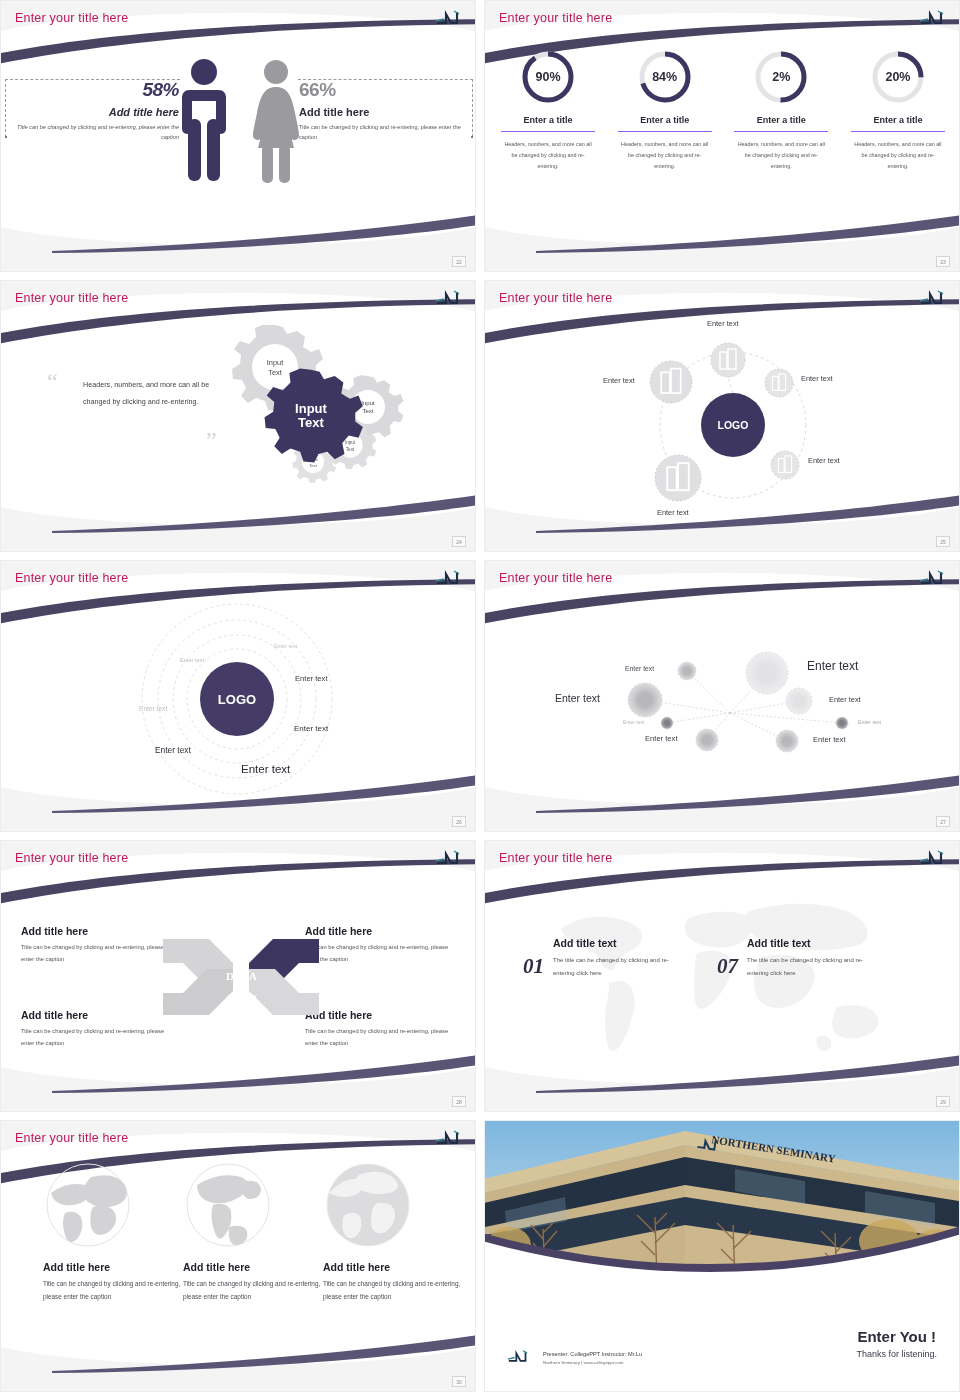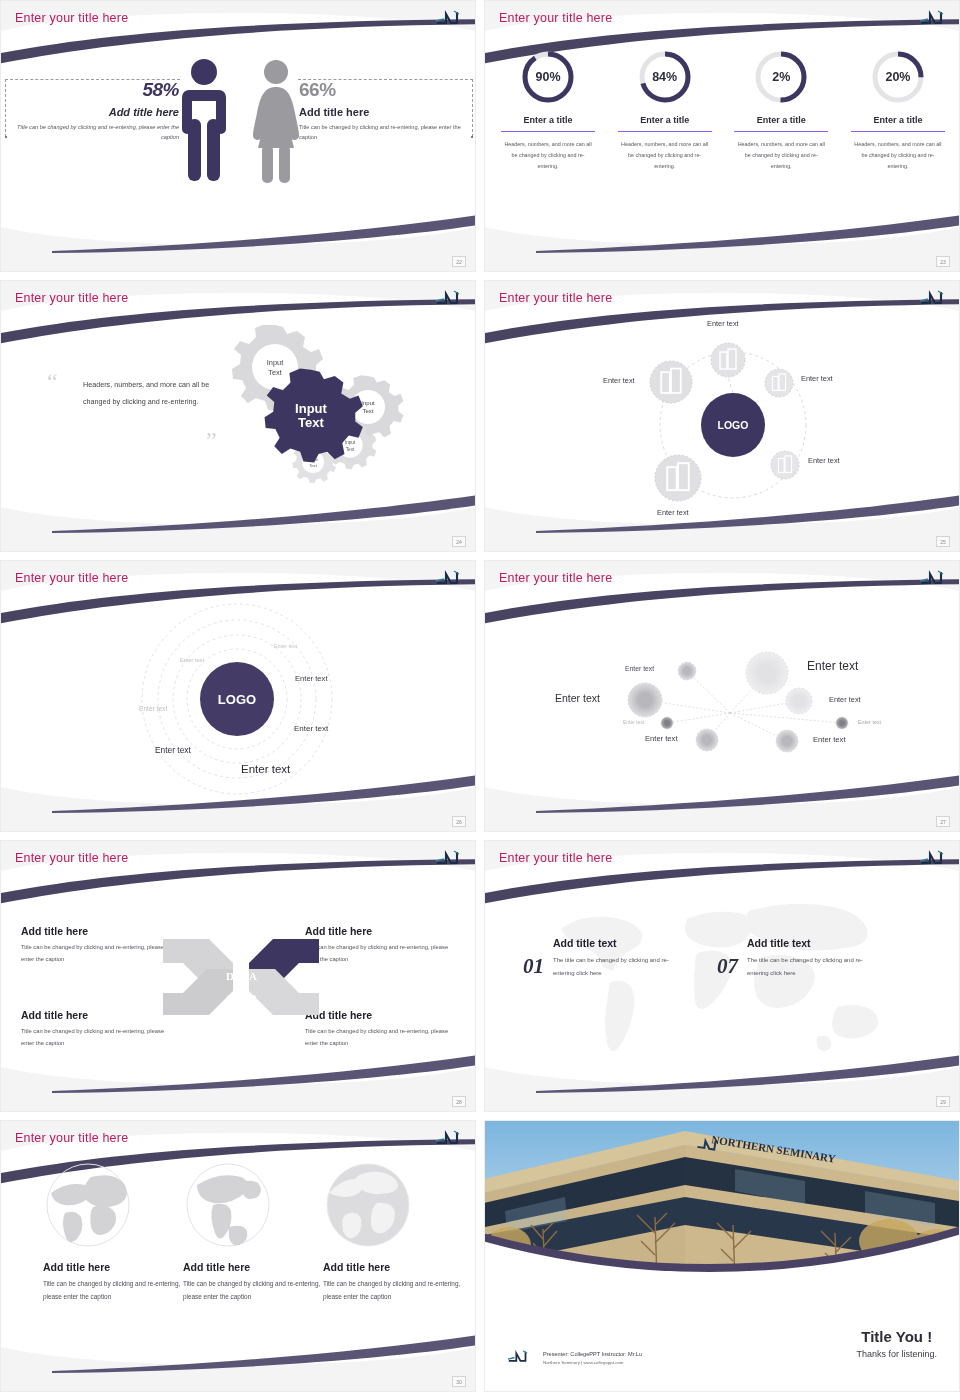--- a/index.html
+++ b/index.html
@@ -772,18 +772,18 @@
           <path d="M2 13 L11 13 L11 4 L16 13 L22 13 L22 2" stroke="#1b2d46" stroke-width="2.1" fill="none"></path>
           <path d="M1 11 L9 9" stroke="#2f7f8c" stroke-width="1.6"></path>
           <path d="M19 1 L24 4" stroke="#2f7f8c" stroke-width="1.4"></path>
         </svg>
     </div>
     <div class="pres-blk">
       <div class="pres-1">Presenter: CollegePPT   Instructor: Mr.Lu</div>
       <div class="pres-2">Northern Seminary  |  www.collegeppt.com</div>
     </div>
     <div class="thanks-main">
-      <div class="thanks-t">Title You !</div>
+      <div class="thanks-t">Enter You !</div>
       <div class="thanks-s">Thanks for listening.</div>
     </div>
   </div>
 
 </div>
 
 </body></html>

